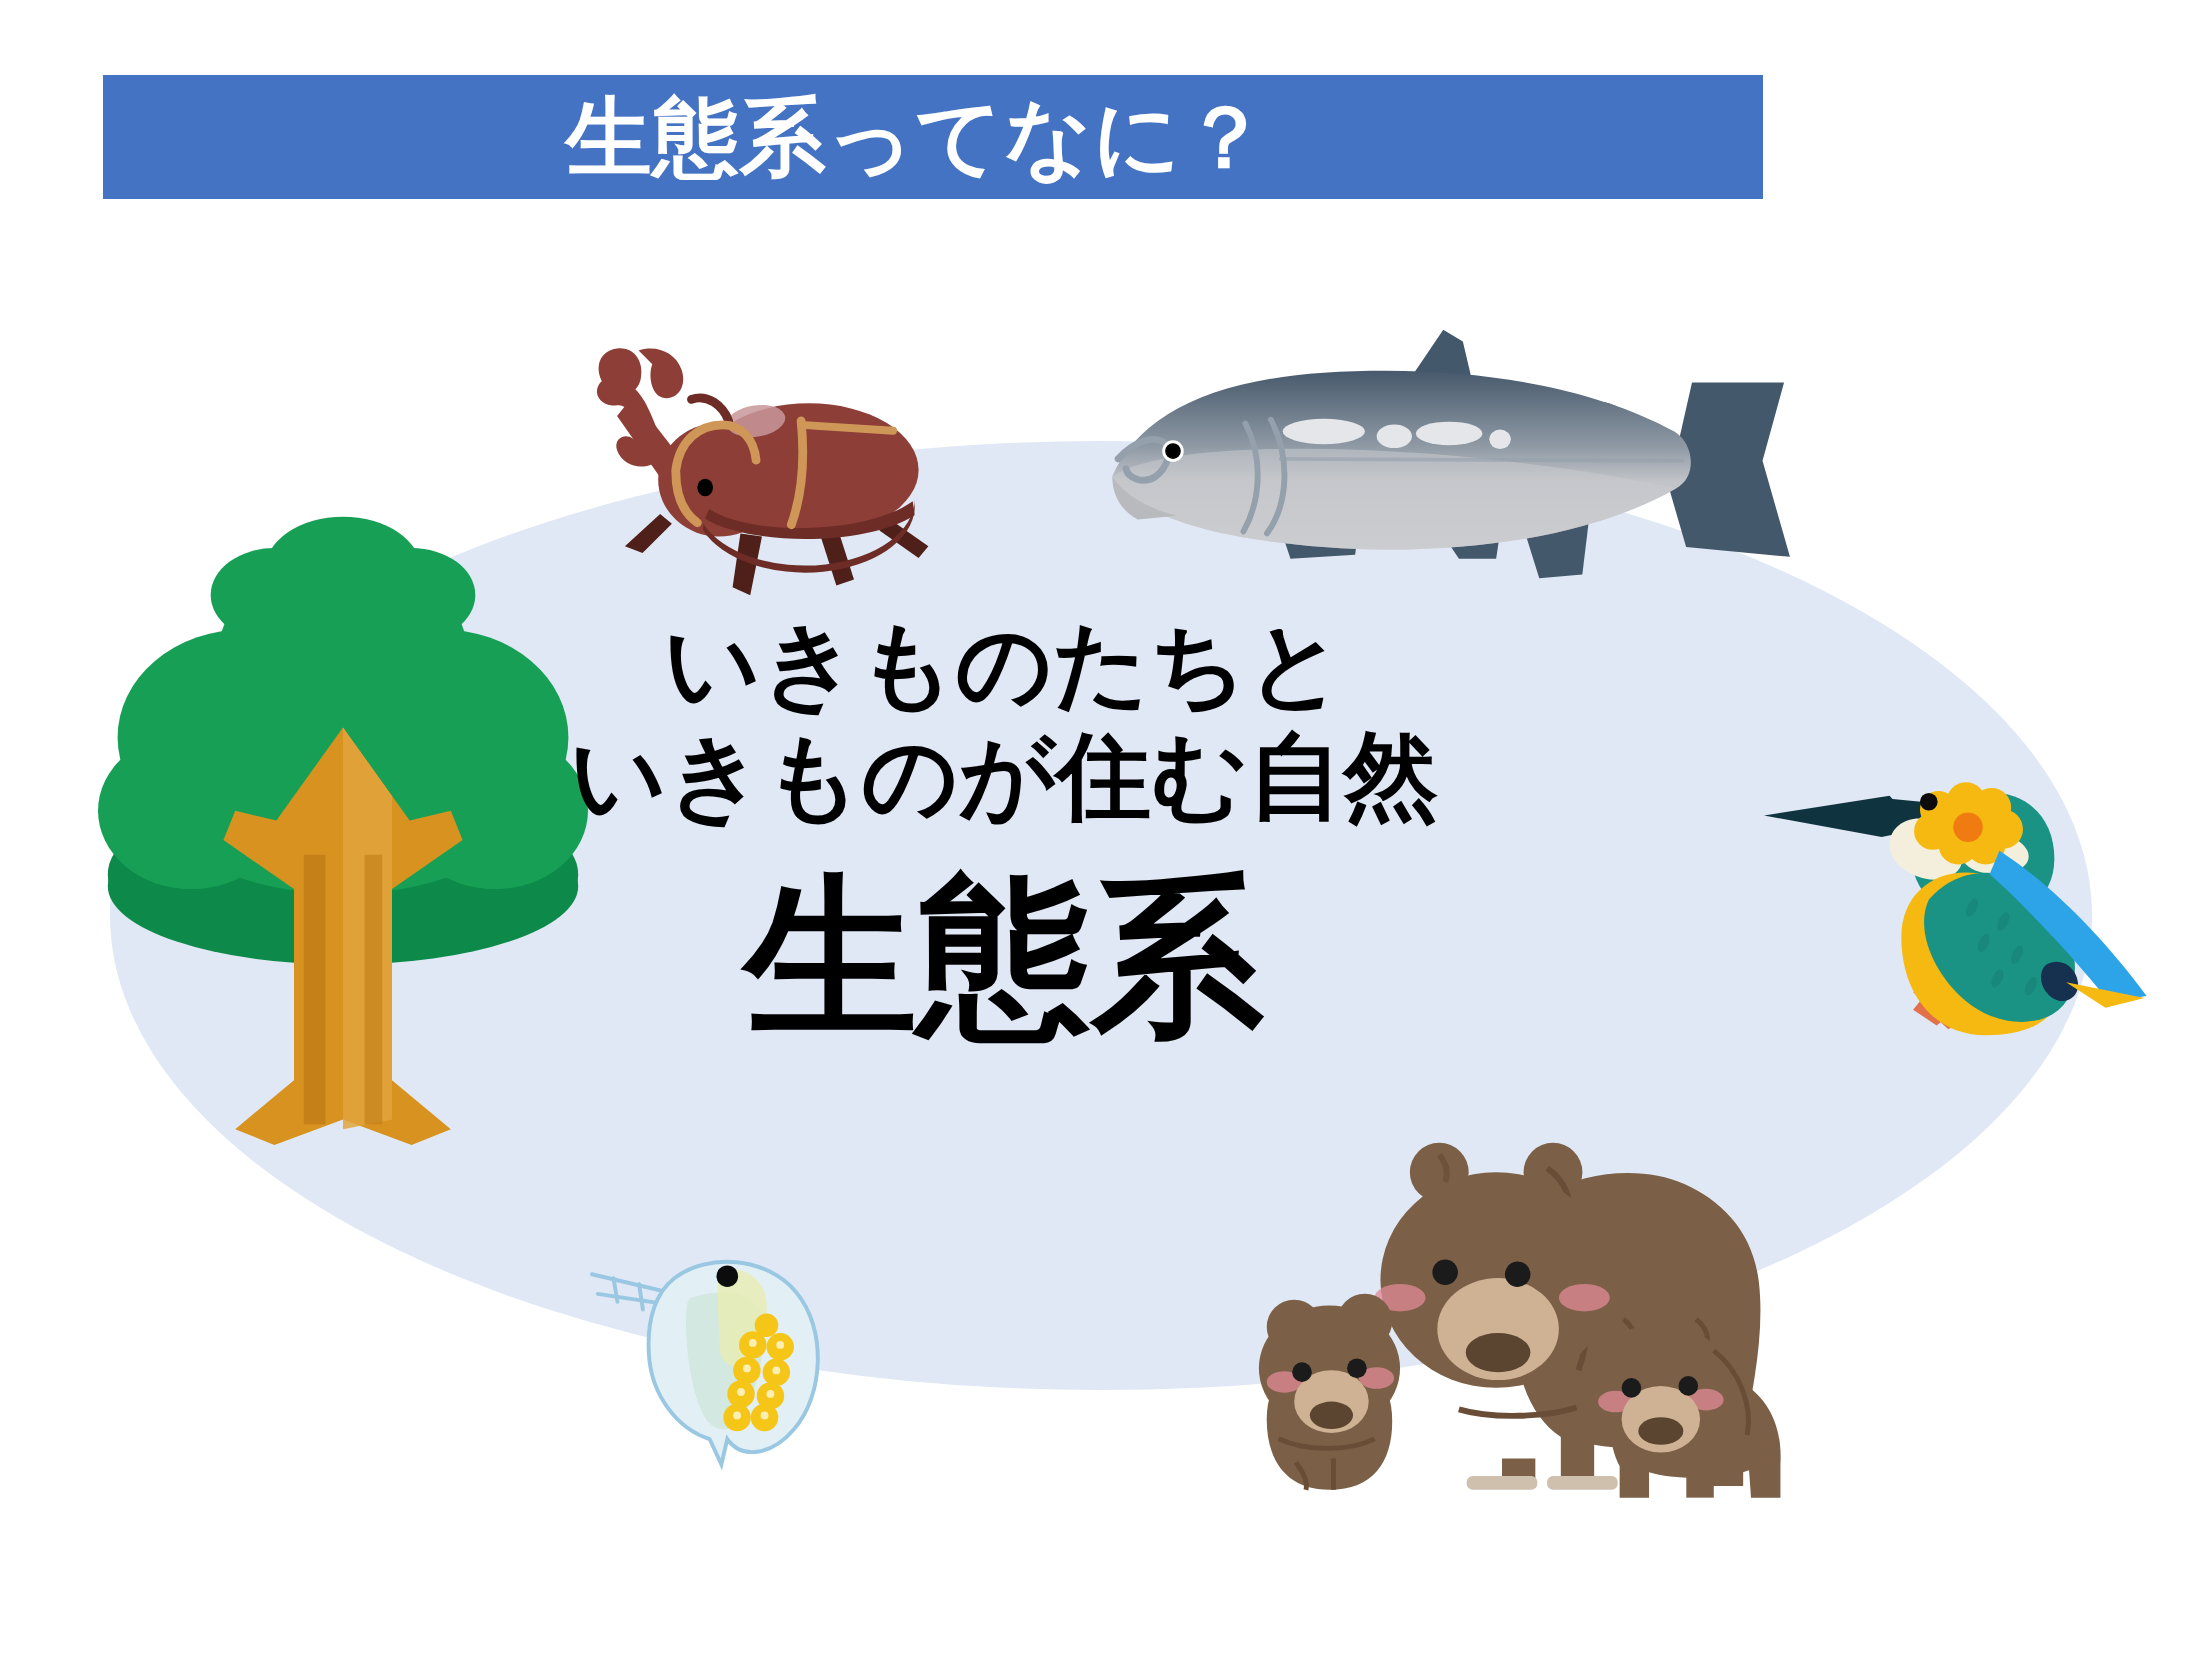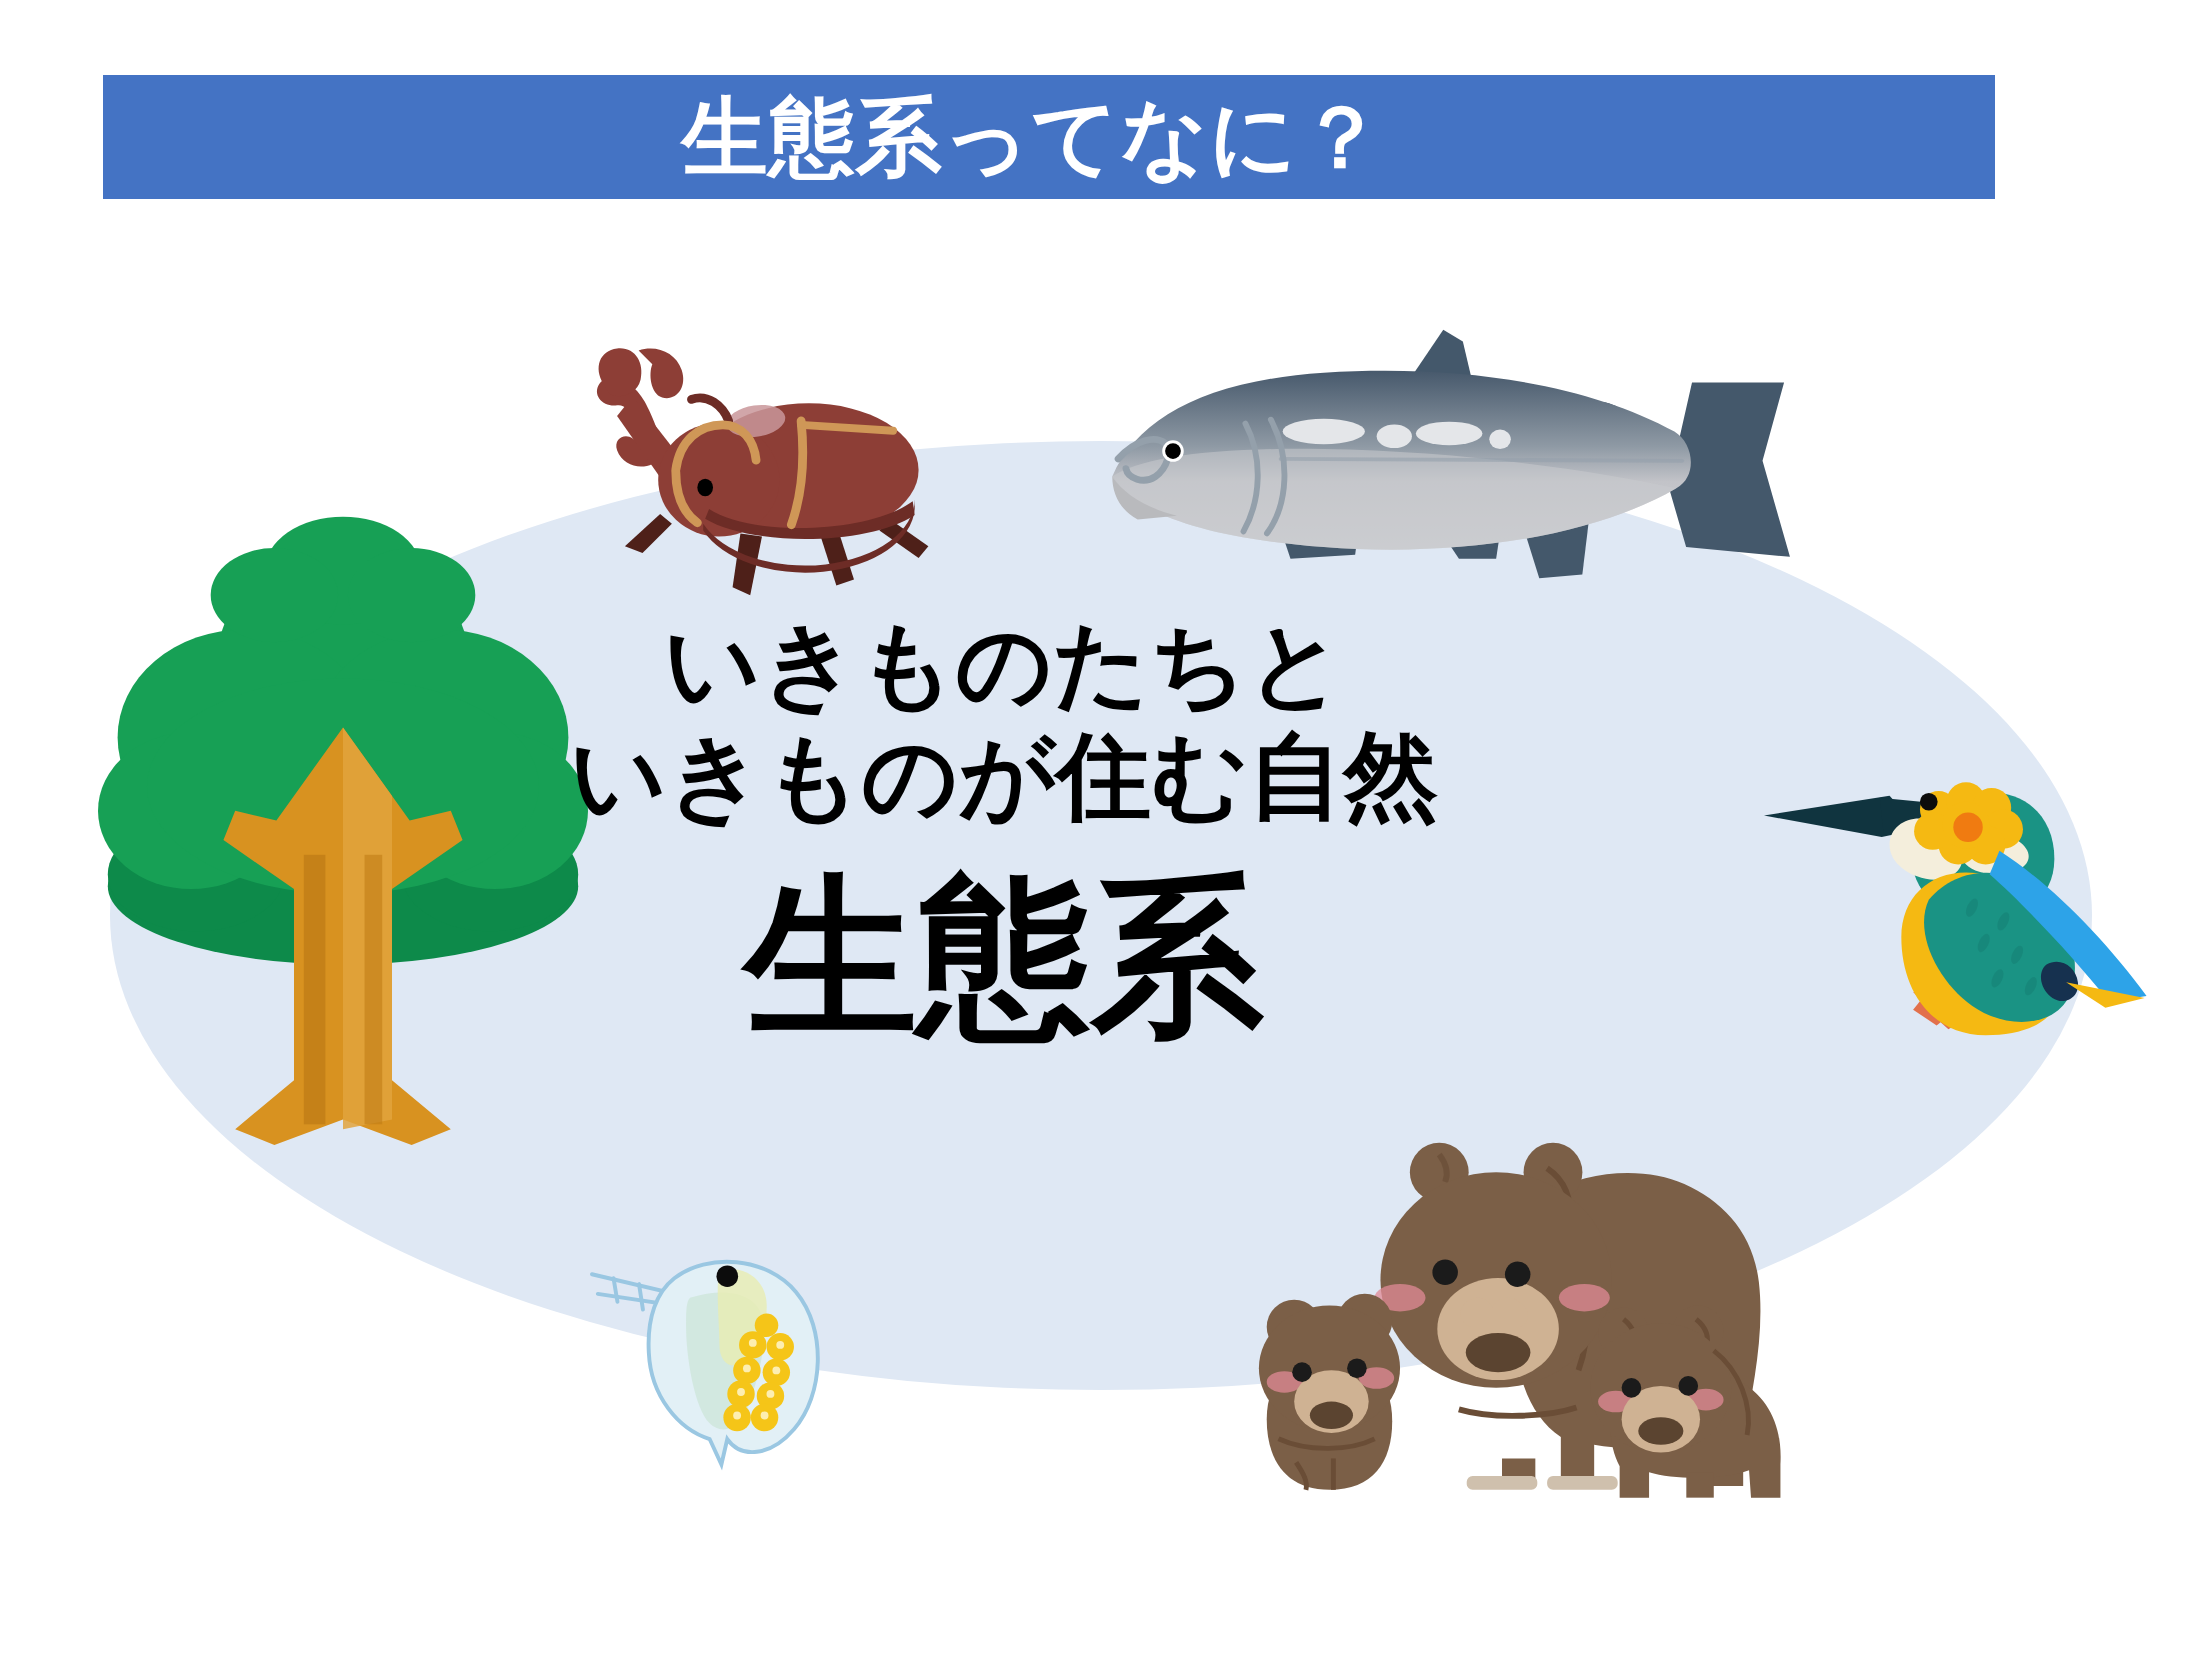--- a/index.html
+++ b/index.html
@@ -20,21 +20,21 @@
     position: absolute;
     inset: 0;
     background: #ffffff;
   }
 
   
   #title-banner {
     position: absolute;
     left: 103px;
     top: 75px;
-    width: 1892px;
+    width: 1660px;
     height: 124px;
     background: #4473c4;
     display: flex;
     align-items: center;
     justify-content: center;
     box-sizing: border-box;
   }
   #title-text {
     color: #ffffff;
     font-size: 86px;

